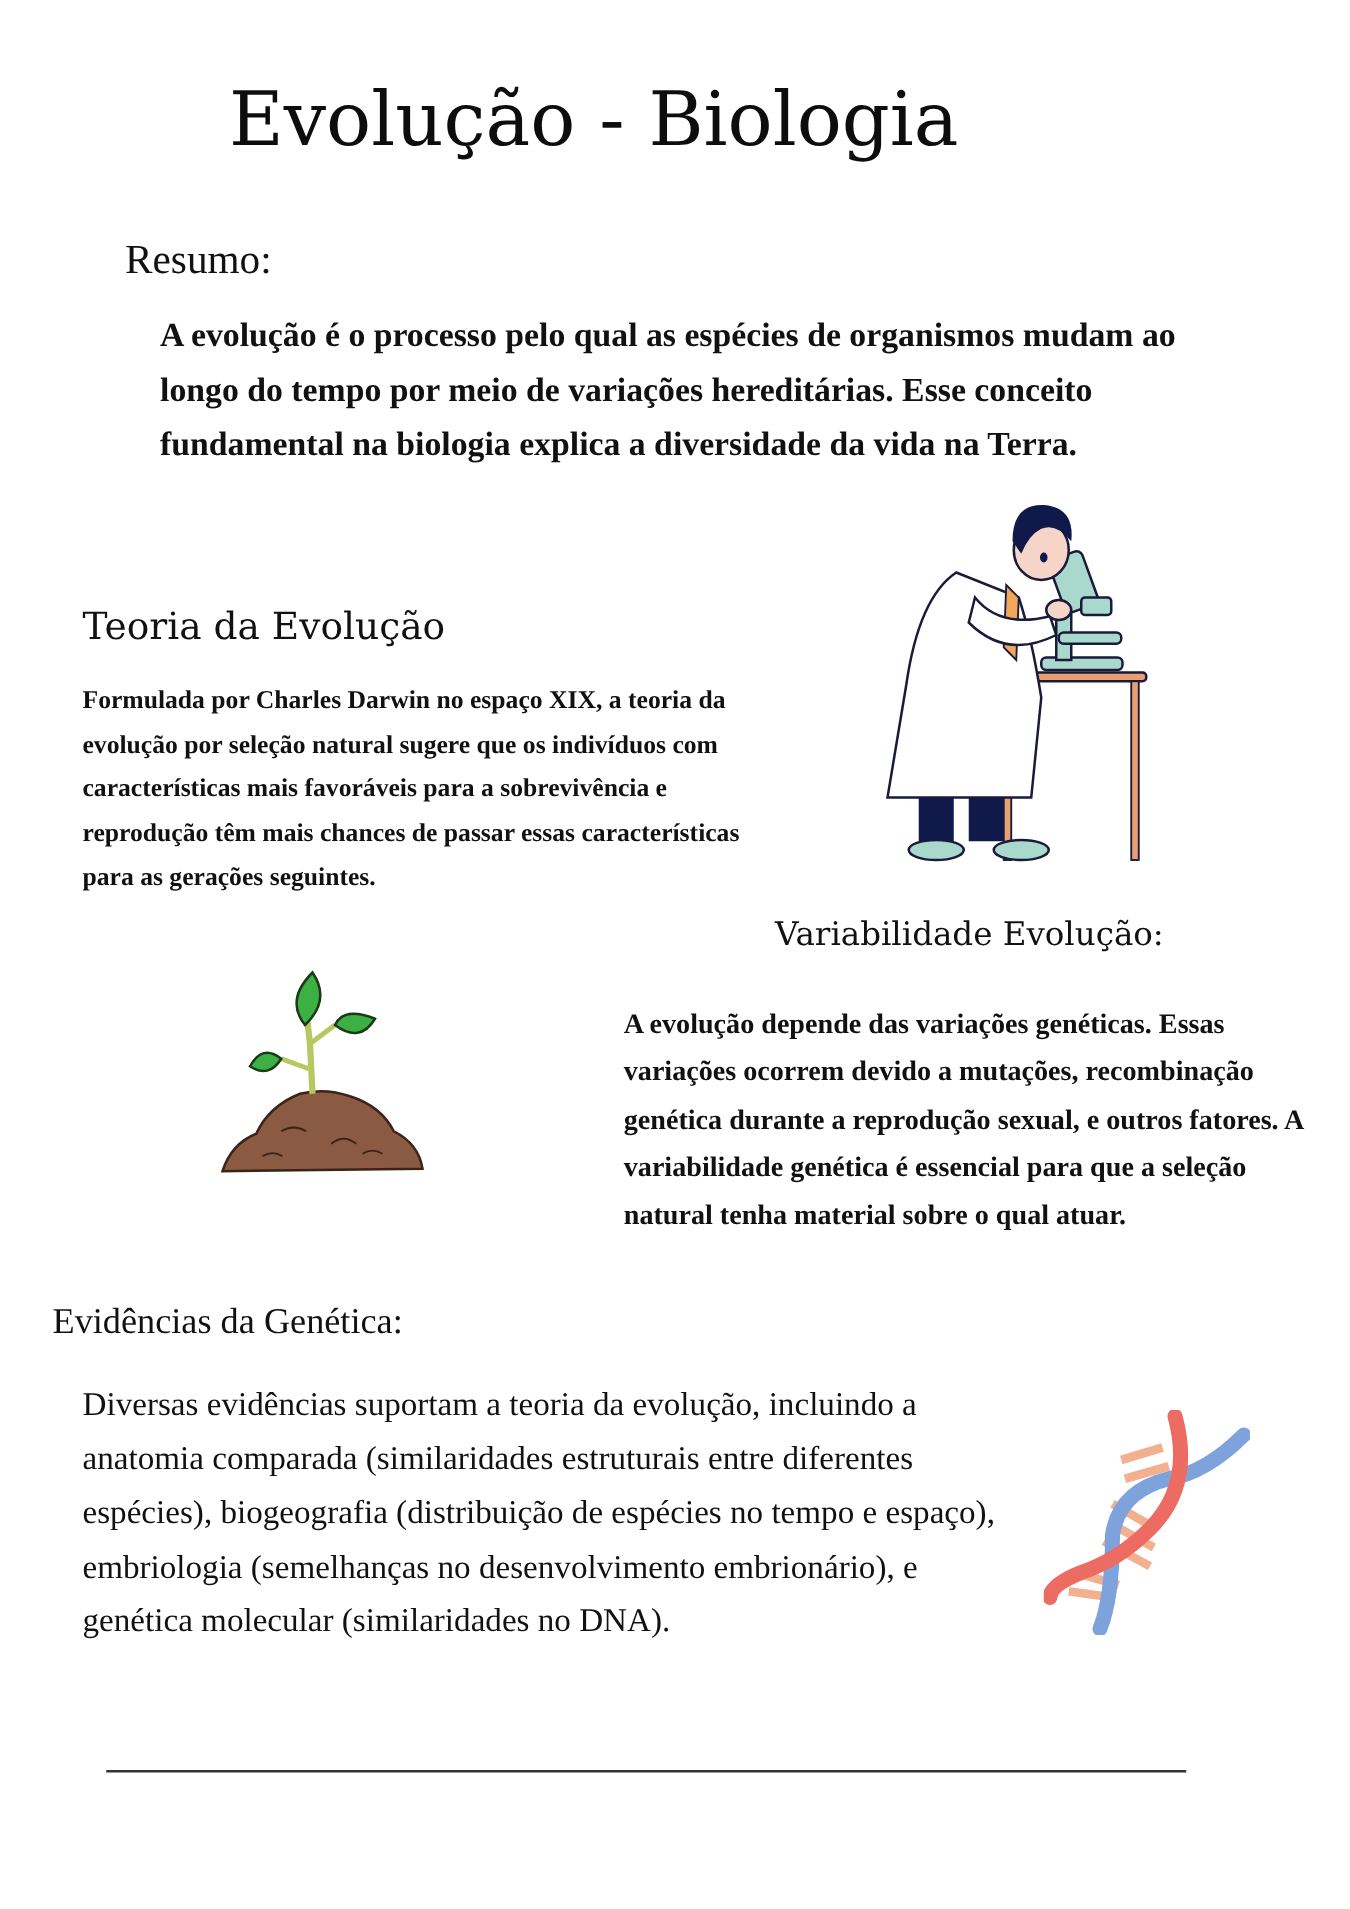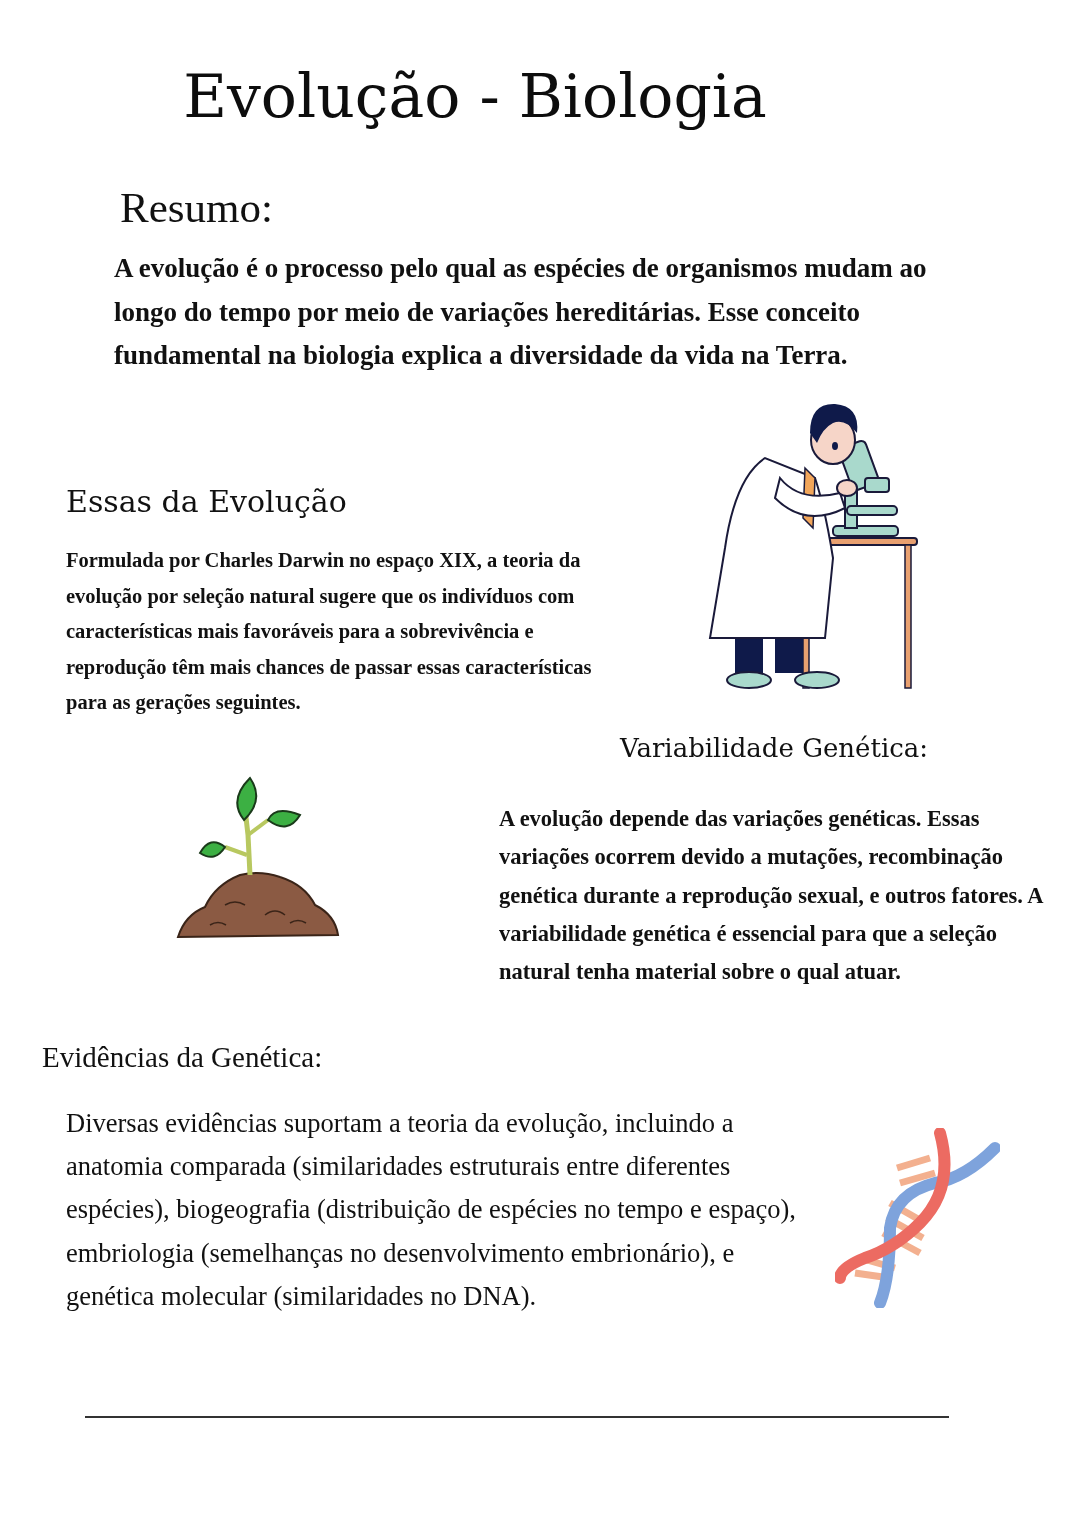--- a/index.html
+++ b/index.html
@@ -9,24 +9,24 @@
     font-family: "Liberation Serif", "DejaVu Serif", serif;
   }
   .abs { position: absolute; }
   .title {
     left: 0; width: 950px; top: 58px; text-align: center;
     font-family: "DejaVu Serif", serif; font-size: 60px; line-height: 76px;
     letter-spacing: 0px; color: #0d0d0d;
   }
   .h-resumo {
     left: 100px; top: 188px; font-family: "Liberation Serif", serif;
-    font-size: 43px; line-height: 40px; margin-left: 20px;
+    font-size: 33px; line-height: 40px;
   }
   .p-resumo {
-    left: 114px; top: 247px; width: 870px;
+    left: 128px; top: 247px; width: 870px;
     font-family: "Liberation Serif", serif; font-weight: bold;
     font-size: 27px; line-height: 43.5px;
   }
   .h-teoria {
     left: 66px; top: 482px; font-family: "DejaVu Serif", serif;
     font-size: 30px; line-height: 40px;
   }
   .p-teoria {
     left: 66px; top: 543px; width: 560px;
     font-family: "Liberation Serif", serif; font-weight: bold;
@@ -56,21 +56,21 @@
   .illus { position: absolute; }
 </style>
 </head>
 <body>
 
 <h1 class="abs title" style="margin:0;font-weight:normal;">Evolução - Biologia</h1>
 
 <div class="abs h-resumo">Resumo:</div>
 <p class="abs p-resumo" style="margin:0;">A evolução é o processo pelo qual as espécies de organismos mudam ao longo do tempo por meio de variações hereditárias. Esse conceito fundamental na biologia explica a diversidade da vida na Terra.</p>
 
-<div class="abs h-teoria">Essas da Evolução</div>
+<div class="abs h-teoria">Teoria da Evolução</div>
 <p class="abs p-teoria" style="margin:0;">Formulada por Charles Darwin no espaço XIX, a teoria da evolução por seleção natural sugere que os indivíduos com características mais favoráveis para a sobrevivência e reprodução têm mais chances de passar essas características para as gerações seguintes.</p>
 
 <svg class="illus" style="left:705px;top:398px;" width="230" height="300" viewBox="0 0 230 300">
 
   <rect x="92" y="140" width="120" height="7" rx="3" fill="#e8a070" stroke="#1a1a3a" stroke-width="2"></rect>
   <rect x="98" y="147" width="6" height="143" fill="#e8a070" stroke="#1a1a3a" stroke-width="1.5"></rect>
   <rect x="200" y="147" width="6" height="143" fill="#e8a070" stroke="#1a1a3a" stroke-width="1.5"></rect>
 
   <rect x="128" y="128" width="65" height="10" rx="4" fill="#a9d9cc" stroke="#1a1a3a" stroke-width="2"></rect>
   <rect x="140" y="85" width="12" height="45" fill="#a9d9cc" stroke="#1a1a3a" stroke-width="2"></rect>
@@ -87,21 +87,21 @@
   <path d="M100 70 L110 80 L108 130 L98 120 Z" fill="#f2a65a" stroke="#1a1a3a" stroke-width="1.5"></path>
 
   <path d="M75 80 Q95 105 135 95 L140 110 Q100 130 70 100 Z" fill="#ffffff" stroke="#1a1a3a" stroke-width="2"></path>
   <ellipse cx="142" cy="90" rx="10" ry="8" fill="#f6d5c8" stroke="#1a1a3a" stroke-width="2"></ellipse>
 
   <ellipse cx="128" cy="42" rx="22" ry="24" fill="#f6d5c8" stroke="#1a1a3a" stroke-width="2"></ellipse>
   <path d="M105 35 Q105 5 130 6 Q155 8 152 35 Q140 20 128 25 Q118 30 112 45 Z" fill="#0f1a4a"></path>
   <ellipse cx="130" cy="48" rx="3" ry="4" fill="#0f1a4a"></ellipse>
 </svg>
 
-<div class="abs h-var">Variabilidade Genética:</div>
+<div class="abs h-var">Variabilidade Evolução:</div>
 <p class="abs p-var" style="margin:16px;">A evolução depende das variações genéticas. Essas variações ocorrem devido a mutações, recombinação genética durante a reprodução sexual, e outros fatores. A variabilidade genética é essencial para que a seleção natural tenha material sobre o qual atuar.</p>
 
 <svg class="illus" style="left:170px;top:775px;" width="175" height="170" viewBox="0 0 175 170">
   <path d="M8 162 Q15 140 35 132 Q45 110 70 100 Q90 95 110 102 Q135 110 145 130 Q165 140 168 160 Z" fill="#8b5a43" stroke="#3a2418" stroke-width="2"></path>
   <path d="M55 130 q10 -6 20 0" fill="none" stroke="#3a2418" stroke-width="1.5"></path>
   <path d="M95 140 q10 -8 20 0" fill="none" stroke="#3a2418" stroke-width="1.5"></path>
   <path d="M40 150 q8 -5 16 0" fill="none" stroke="#3a2418" stroke-width="1.5"></path>
   <path d="M120 148 q8 -5 16 0" fill="none" stroke="#3a2418" stroke-width="1.5"></path>
   <path d="M80 100 L78 60 L74 25" fill="none" stroke="#b8c860" stroke-width="5"></path>
   <path d="M78 60 L98 45" fill="none" stroke="#b8c860" stroke-width="4"></path>

